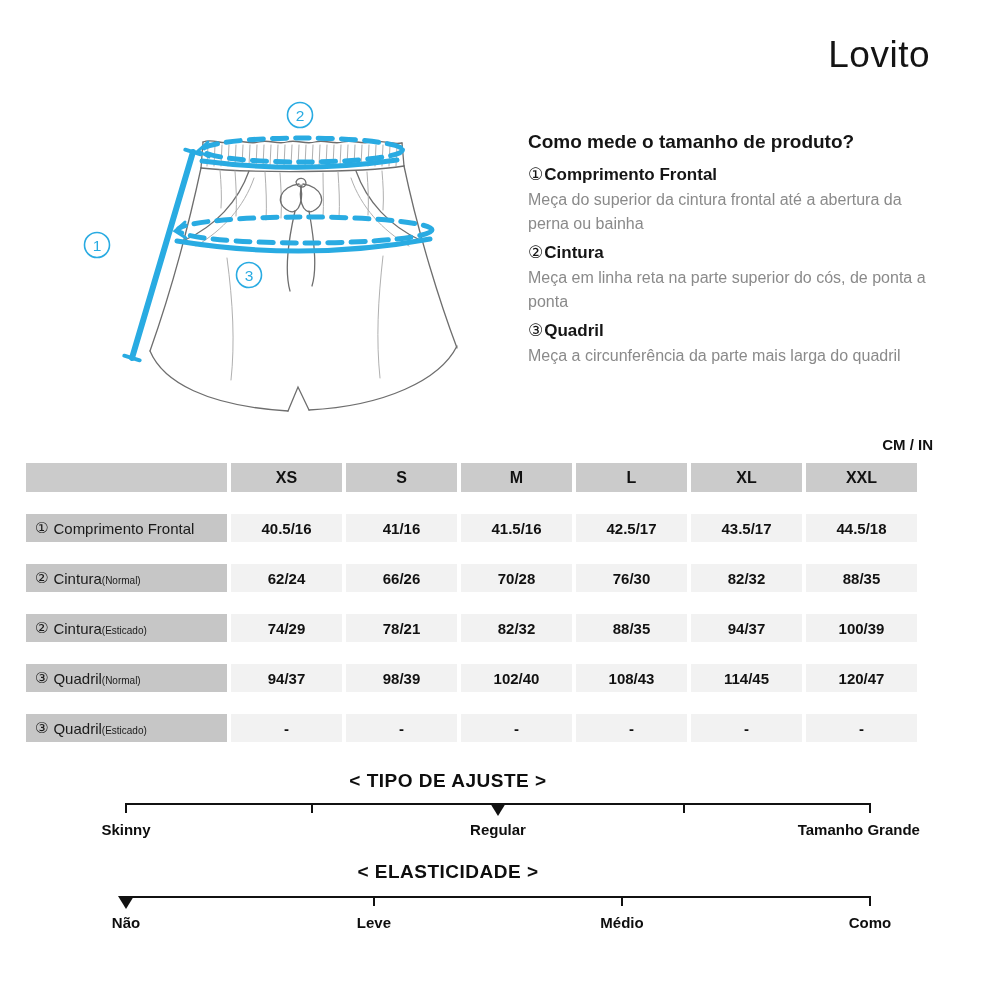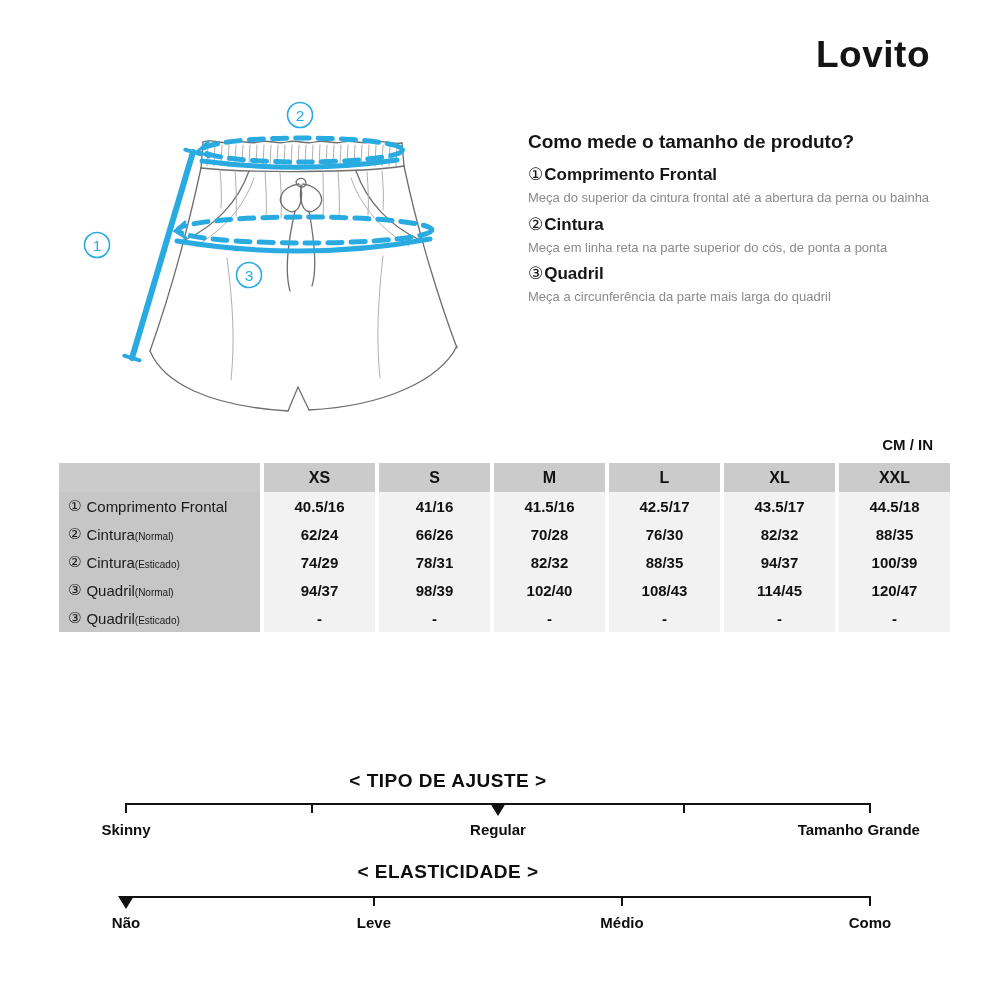--- a/index.html
+++ b/index.html
@@ -10,44 +10,44 @@
     --muted:#8a8a8a;
     --ink:#111;
   }
   *{box-sizing:border-box;margin:0;padding:0;}
   html,body{background:#fff;}
   body{font-family:"Liberation Sans","DejaVu Sans",sans-serif;color:var(--ink);}
   #page{position:relative;width:1000px;height:1000px;background:#fff;overflow:hidden;}
 
   .page-title{position:absolute;top:44px;left:0;width:1000px;text-align:center;
     font-size:23px;font-weight:800;letter-spacing:.5px;color:#0c0c0c;}
-  .brand-logo{position:absolute;top:34px;right:70px;font-size:37px;font-weight:700;
+  .brand-logo{position:absolute;top:34px;right:70px;font-size:37px;font-weight:400;
     letter-spacing:.5px;color:#141414;}
 
   
   .diagram{position:absolute;left:55px;top:88px;width:460px;height:345px;}
   .diagram svg{width:100%;height:100%;}
   .garment{stroke:#6e6e6e;stroke-width:1.3;fill:none;stroke-linecap:round;}
   .detail{stroke:#b0b0b0;stroke-width:1;fill:none;stroke-linecap:round;}
   .blue{stroke:var(--accent);fill:none;stroke-linecap:round;}
   .callout-circle{fill:#fff;stroke:var(--accent);stroke-width:1.6;}
   .callout-num{fill:var(--accent);font-size:15.5px;font-weight:500;text-anchor:middle;
     font-family:"Liberation Sans","DejaVu Sans",sans-serif;}
 
   
   .guide{position:absolute;left:528px;top:131px;width:402px;}
   .guide-heading{font-size:19px;font-weight:800;margin-bottom:11px;color:#151515;}
   .gi-head{font-size:17px;font-weight:700;margin-top:5px;color:#151515;}
   .gi-num{font-weight:400;margin-right:1px;}
-  .gi-desc{font-size:13px;line-height:1.5;color:var(--muted);margin:3px 0 6px;}
+  .gi-desc{font-size:16px;line-height:1.5;color:var(--muted);margin:3px 0 6px;}
 
   
   .units{position:absolute;top:436px;right:67px;font-size:15px;font-weight:600;}
-  .size-table{position:absolute;left:59px;top:463px;width:891px;display:grid;
-    grid-template-columns:201px repeat(6,1fr);gap:0 4px;}
+  .size-table{position:absolute;left:26px;top:463px;width:891px;display:grid;
+    grid-template-columns:201px repeat(6,1fr);gap:22px 4px;}
   .st-h{background:var(--th-bg);height:29px;display:flex;align-items:center;
     justify-content:center;font-size:16px;font-weight:700;}
   .st-lab{background:var(--tl-bg);height:28px;display:flex;align-items:center;
     padding-left:9px;font-size:15px;color:#1a1a1a;}
   .rl-num{margin-right:5px;font-size:15px;}
   .rl-sub{font-size:10px;position:relative;top:2px;}
   .st-val{background:var(--tc-bg);height:28px;display:flex;align-items:center;
     justify-content:center;font-size:15px;font-weight:700;}
 
   
@@ -210,21 +210,21 @@
       <div class="st-val">70/28</div>
       <div class="st-val">76/30</div>
       <div class="st-val">82/32</div>
       <div class="st-val">88/35</div>
       <div class="st-lab">
         <span class="rl-num">②</span>
         <span class="rl-txt">Cintura</span>
         <span class="rl-sub">(Esticado)</span>
       </div>
       <div class="st-val">74/29</div>
-      <div class="st-val">78/31</div>
+      <div class="st-val">78/21</div>
       <div class="st-val">82/32</div>
       <div class="st-val">88/35</div>
       <div class="st-val">94/37</div>
       <div class="st-val">100/39</div>
       <div class="st-lab">
         <span class="rl-num">③</span>
         <span class="rl-txt">Quadril</span>
         <span class="rl-sub">(Normal)</span>
       </div>
       <div class="st-val">94/37</div>

